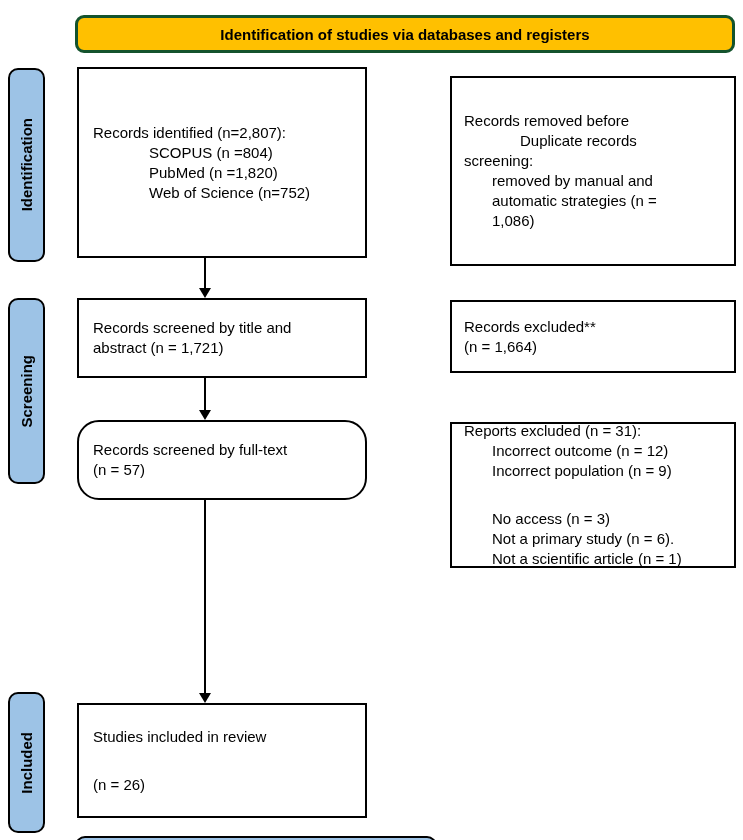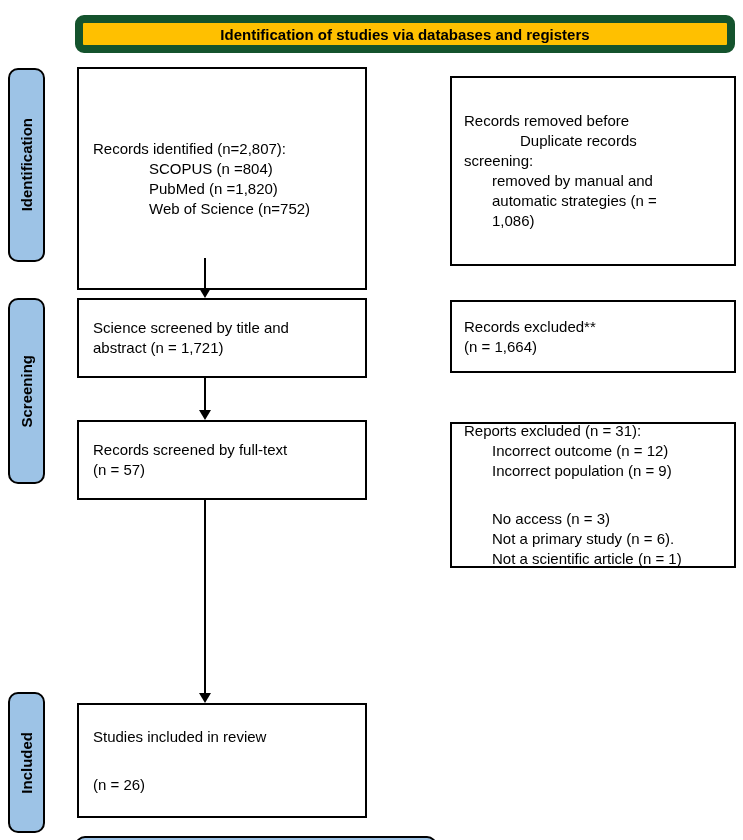--- a/index.html
+++ b/index.html
@@ -2,21 +2,21 @@
 <html><head>
 <meta charset="utf-8">
 <style>
   html,body{margin:0;padding:0;background:#fff;}
   #page{
     position:relative;width:743px;height:840px;background:#ffffff;
     font-family:"Liberation Sans",sans-serif;color:#000;overflow:hidden;
   }
   .banner{
     position:absolute;left:75px;top:15px;width:660px;height:38px;
-    background:#FFC000;border:8px solid #14532d;border-radius:9px;
+    background:#FFC000;border:3px solid #14532d;border-radius:9px;
     display:flex;align-items:center;justify-content:center;
     font-weight:bold;font-size:15px;box-sizing:border-box;
   }
   .stage{
     position:absolute;left:8px;width:37px;
     background:#9DC3E6;border:2px solid #000;border-radius:10px;
     display:flex;align-items:center;justify-content:center;box-sizing:border-box;
   }
   .stage .vtext{
     writing-mode:vertical-rl;transform:rotate(180deg);
@@ -24,25 +24,25 @@
   }
   .stage-identification{top:68px;height:194px;}
   .stage-screening{top:298px;height:186px;}
   .stage-included{top:692px;height:141px;}
   .fbox{
     position:absolute;background:#fff;border:2px solid #000;box-sizing:border-box;
     display:flex;flex-direction:column;justify-content:center;
     font-size:15px;line-height:20px;padding:4px 6px 4px 14px;
   }
   .fbox .line{white-space:nowrap;}
-  .box-1{left:77px;top:67px;width:290px;height:223px;}
+  .box-1{left:77px;top:67px;width:290px;height:191px;}
   .box-2{left:450px;top:68px;width:286px;height:190px;padding-left:12px;margin-top:8px;}
   .box-3{left:77px;top:298px;width:290px;height:80px;}
   .box-4{left:450px;top:300px;width:286px;height:73px;padding-left:12px;}
-  .box-5{left:77px;top:420px;width:290px;height:80px;}
+  .box-5{left:77px;top:420px;width:290px;height:80px;border-radius:22px;}
   .box-6{left:450px;top:422px;width:286px;height:146px;padding-left:12px;}
   .box-7{left:77px;top:703px;width:290px;height:115px;gap:28px;}
   .arrows{position:absolute;left:0;top:0;width:743px;height:840px;pointer-events:none;}
   .bottom-partial{
     position:absolute;left:75px;top:836px;width:362px;height:18px;
     background:#9DC3E6;border:2px solid #000;border-radius:10px 10px 0 0;
     box-sizing:border-box;
   }
 </style>
 </head>
@@ -72,21 +72,21 @@
     </div>
   <div class="fbox box-2">
       <div class="line" style="padding-left: 0px;">Records removed before</div>
       <div class="line" style="padding-left: 56px;">Duplicate records</div>
       <div class="line" style="padding-left: 0px;">screening:</div>
       <div class="line" style="padding-left: 28px;">removed by manual and</div>
       <div class="line" style="padding-left: 28px;">automatic strategies (n =</div>
       <div class="line" style="padding-left: 28px;">1,086)</div>
     </div>
   <div class="fbox box-3">
-      <div class="line" style="padding-left: 0px;">Science screened by title and</div>
+      <div class="line" style="padding-left: 0px;">Records screened by title and</div>
       <div class="line" style="padding-left: 0px;">abstract (n = 1,721)</div>
     </div>
   <div class="fbox box-4">
       <div class="line" style="padding-left: 0px;">Records excluded**</div>
       <div class="line" style="padding-left: 0px;">(n = 1,664)</div>
     </div>
   <div class="fbox box-5">
       <div class="line" style="padding-left: 0px;">Records screened by full-text</div>
       <div class="line" style="padding-left: 0px;">(n = 57)</div>
     </div>

